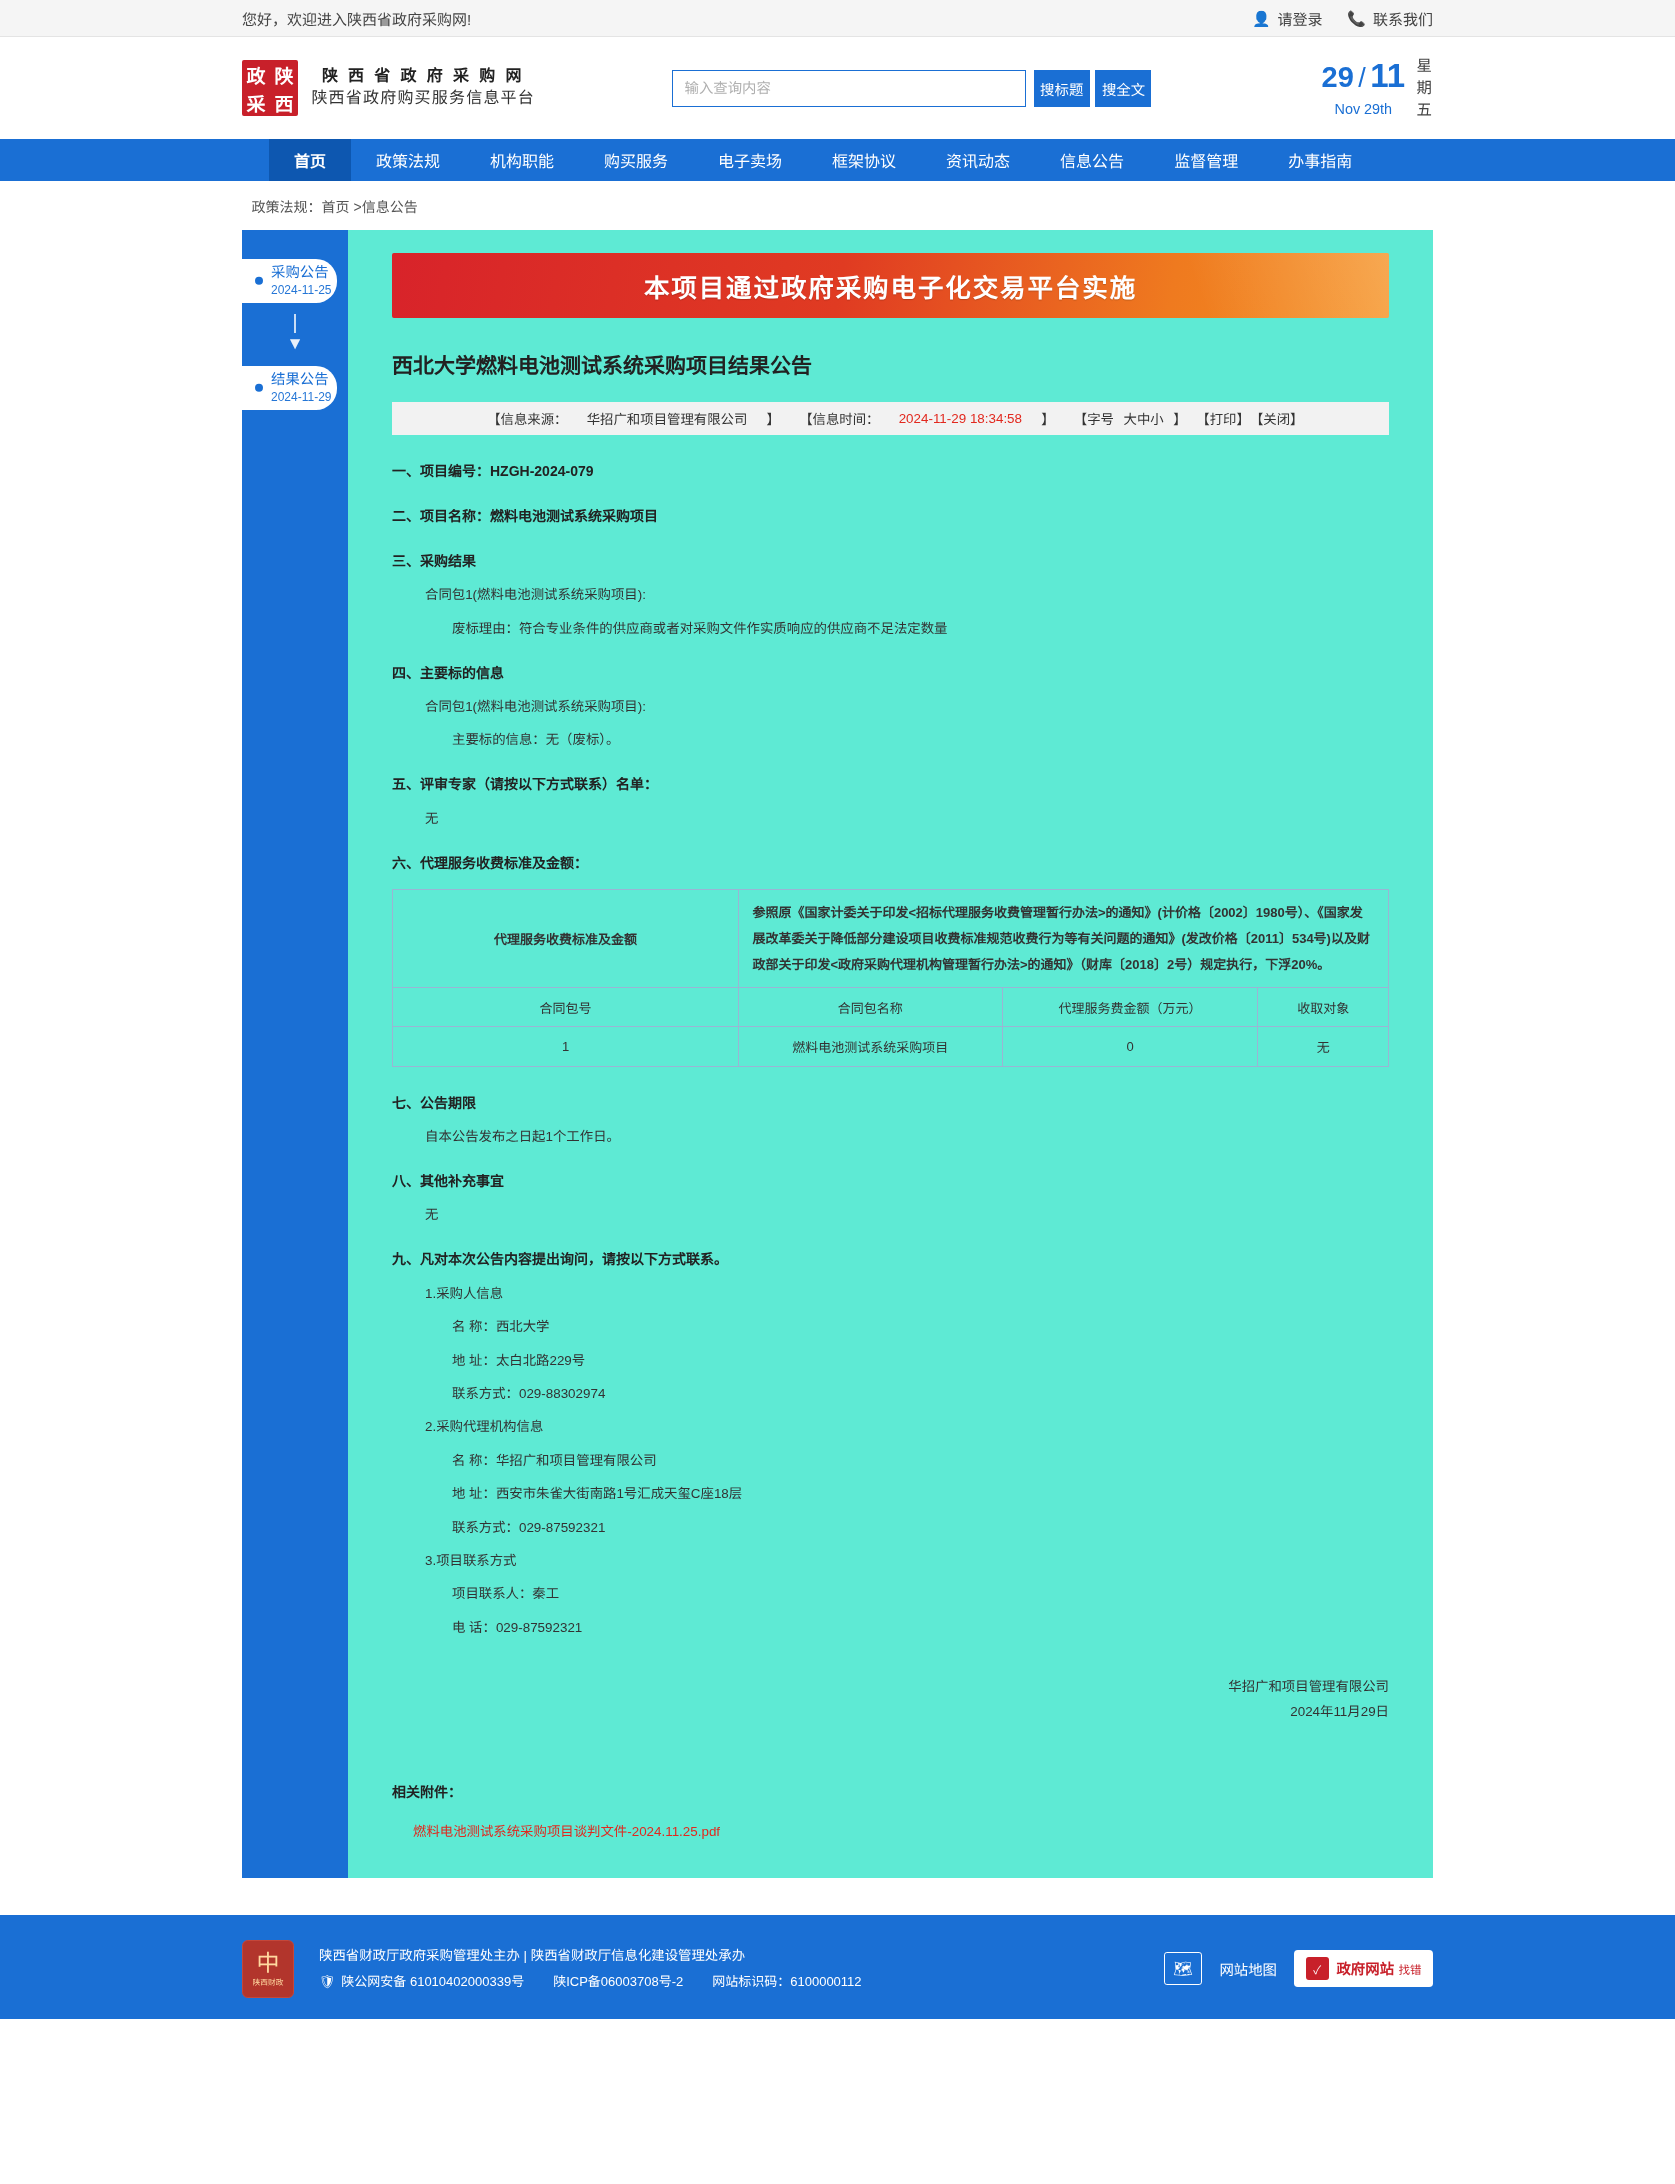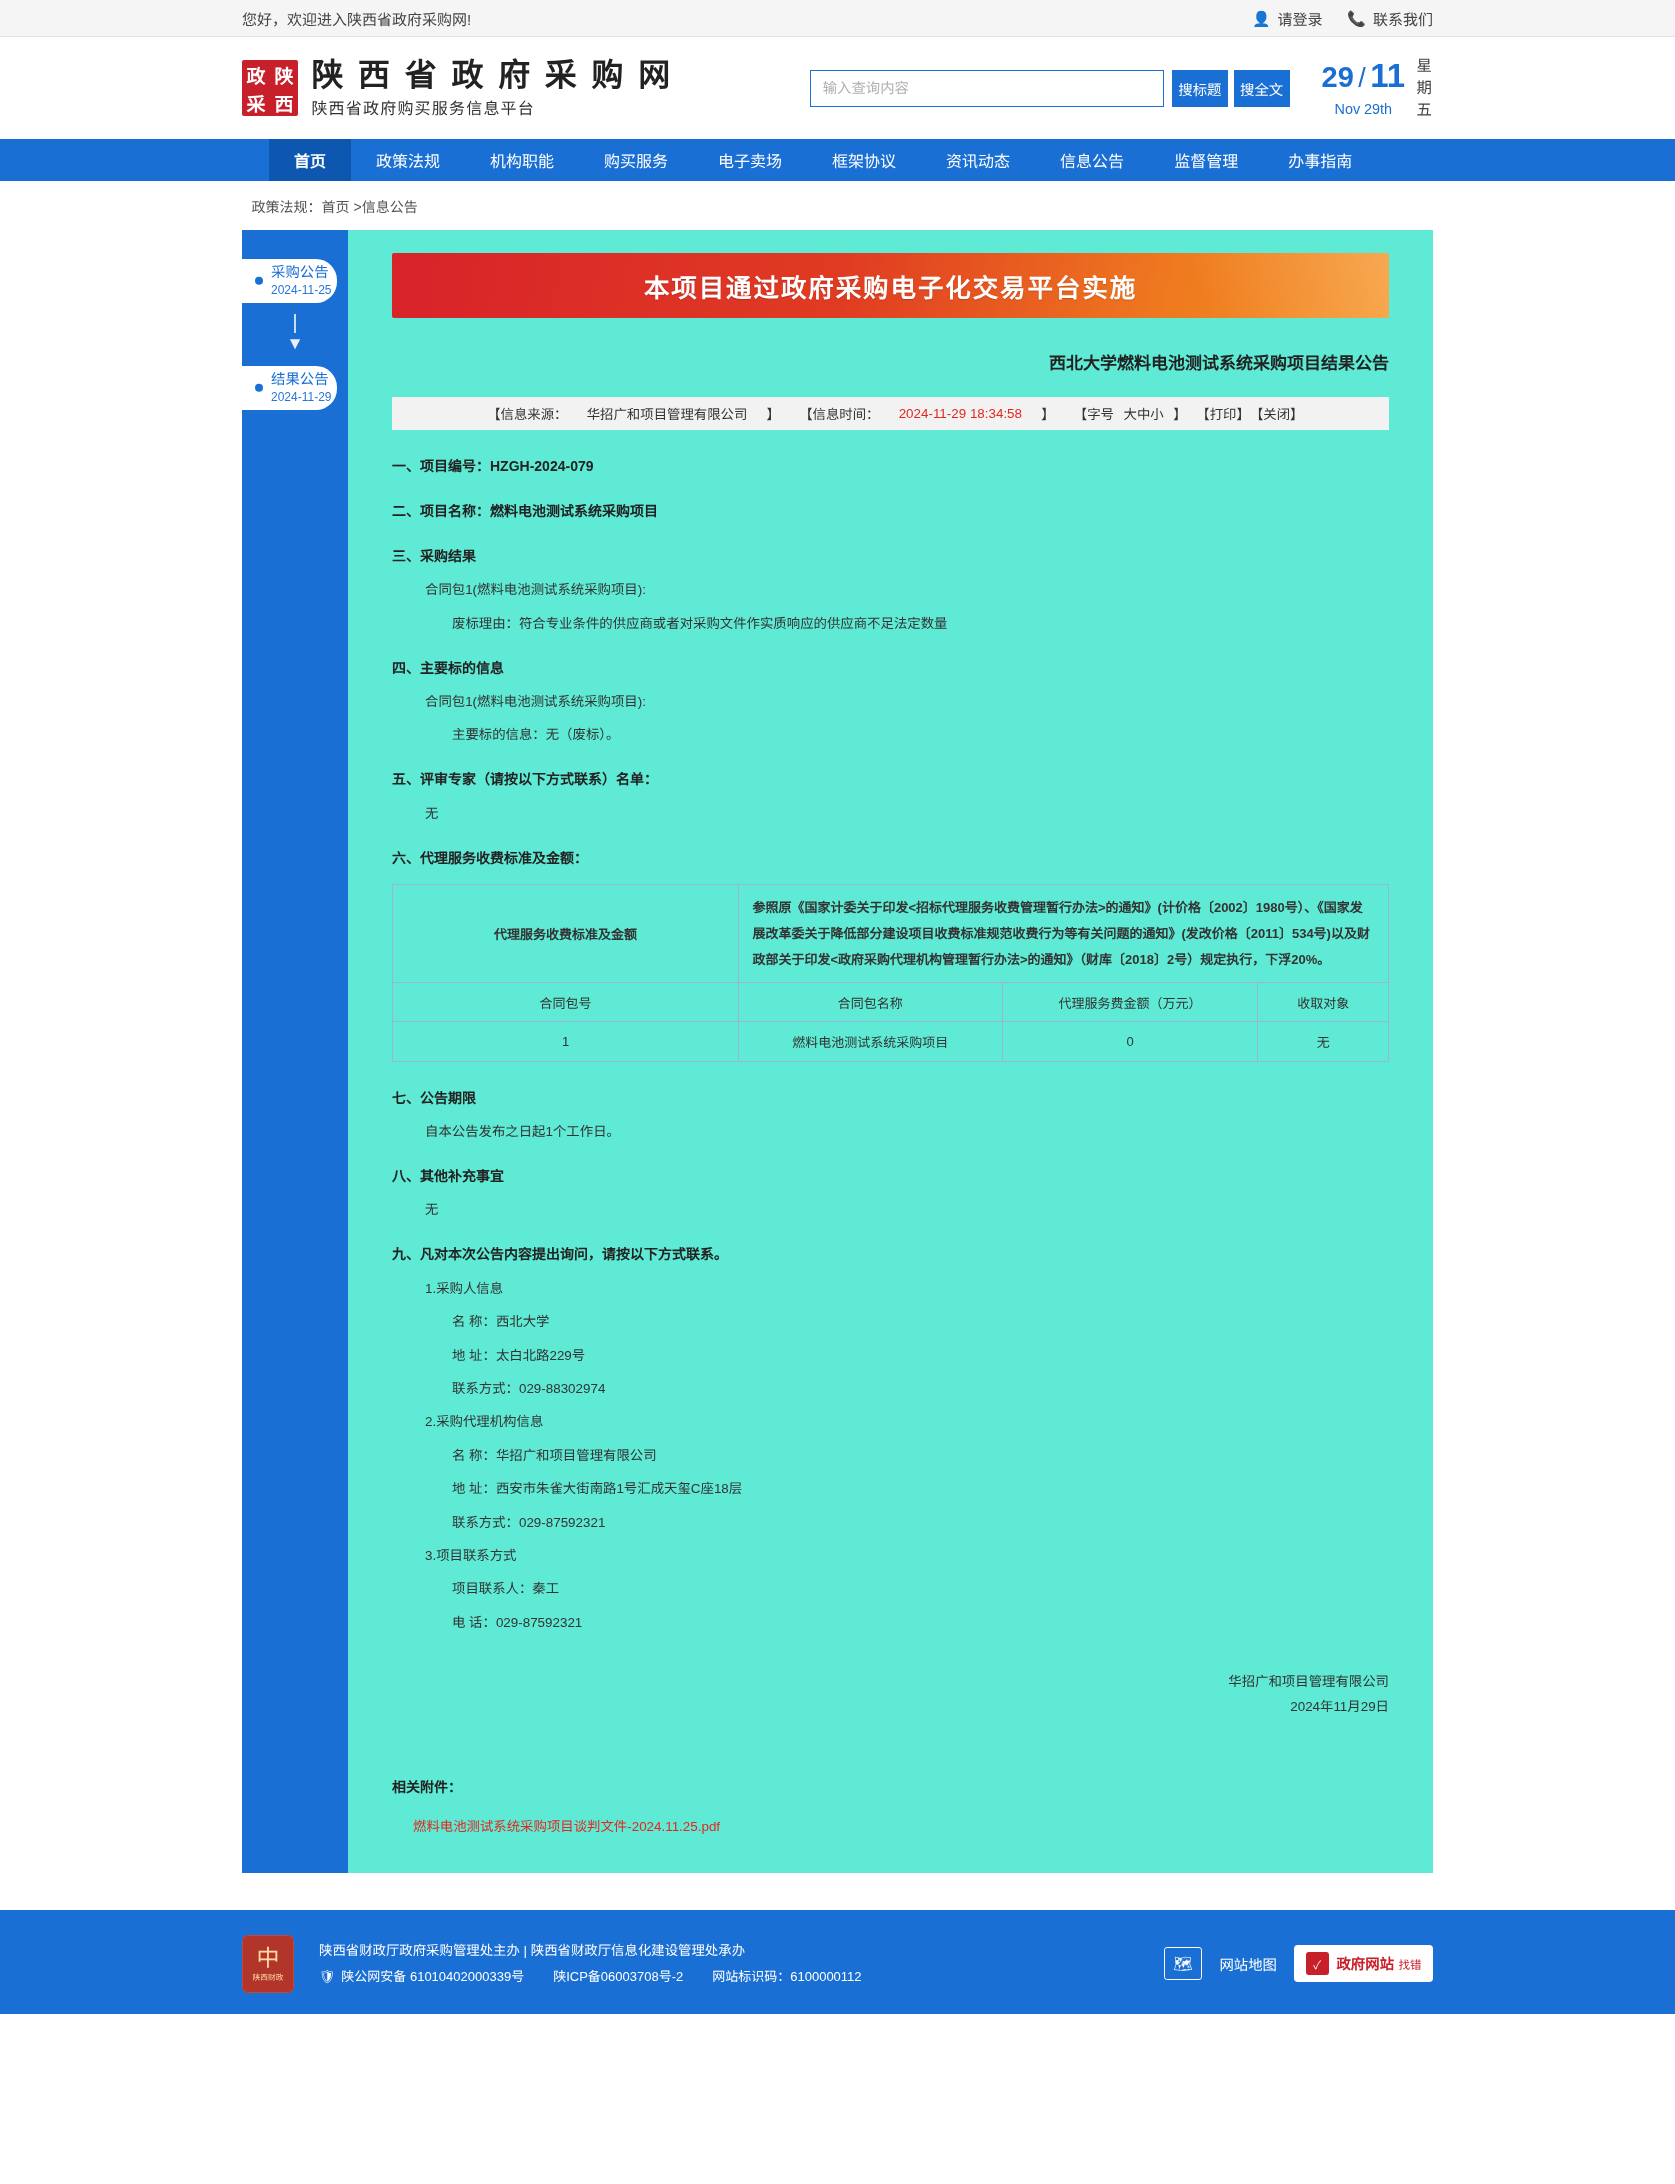--- a/index.html
+++ b/index.html
@@ -42,22 +42,23 @@
   .logo-mark {
     width: 56px; height: 56px; background: #c8202a; color: #fff;
     display: grid; grid-template-columns: 1fr 1fr; grid-template-rows: 1fr 1fr;
     font-size: 19px; font-weight: bold; border-radius: 1.9px;
     align-items: center; justify-items: center;
     font-family: "Liberation Serif", serif;
     letter-spacing: 0;
   }
   .logo-mark span { display: block; }
   .logo-text .l1 {
-    font-size: 32px; font-weight: bold; color: #222; letter-spacing: 2.9px;
+    font-size: 16px; font-weight: bold; color: #222; letter-spacing: 2.9px;
     line-height: 1.3;
+    text-align: center;
   }
   .logo-text .l2 {
     font-size: 16px; color: #333; letter-spacing: 1.2px; line-height: 1.5;
   }
   .search-area { margin-left: 137px; display: flex; align-items: center; }
   .search-input {
     width: 354px; height: 37px; border: 1px solid #1a6fd4;
     padding: 0 11.5px; font-size: 14.4px; color: #333; outline: none;
     background: #fff;
   }
@@ -149,21 +150,21 @@
     content:""; position:absolute; right:0; top:0; bottom:0; width:317px;
     background: linear-gradient(250deg, rgba(255,255,255,.22), rgba(255,255,255,0) 60%);
   }
   .banner .txt {
     color: #fff; font-size: 25.5px; font-weight: bold; letter-spacing: 1.9px;
     font-family: "Liberation Sans", sans-serif; position: relative; z-index: 2;
     text-shadow: 0 1px 1px rgba(0,0,0,.18);
   }
 
   .doc-title {
-    text-align: right; font-size: 17px; font-weight: bold; color: #222;
+    text-align: left; font-size: 21px; font-weight: bold; color: #222;
     margin: 31px 0 23px 0;
   }
   .meta-bar {
     background: #f2f2f2; height: 33px; display: flex; align-items: center;
     justify-content: center; font-size: 13.4px; color: #333; gap: 0;
   }
   .meta-bar span { margin: 0 9.6px; }
   .meta-bar .time { color: #e2281e; }
   .meta-bar a { color: #333; text-decoration: none; }
 

